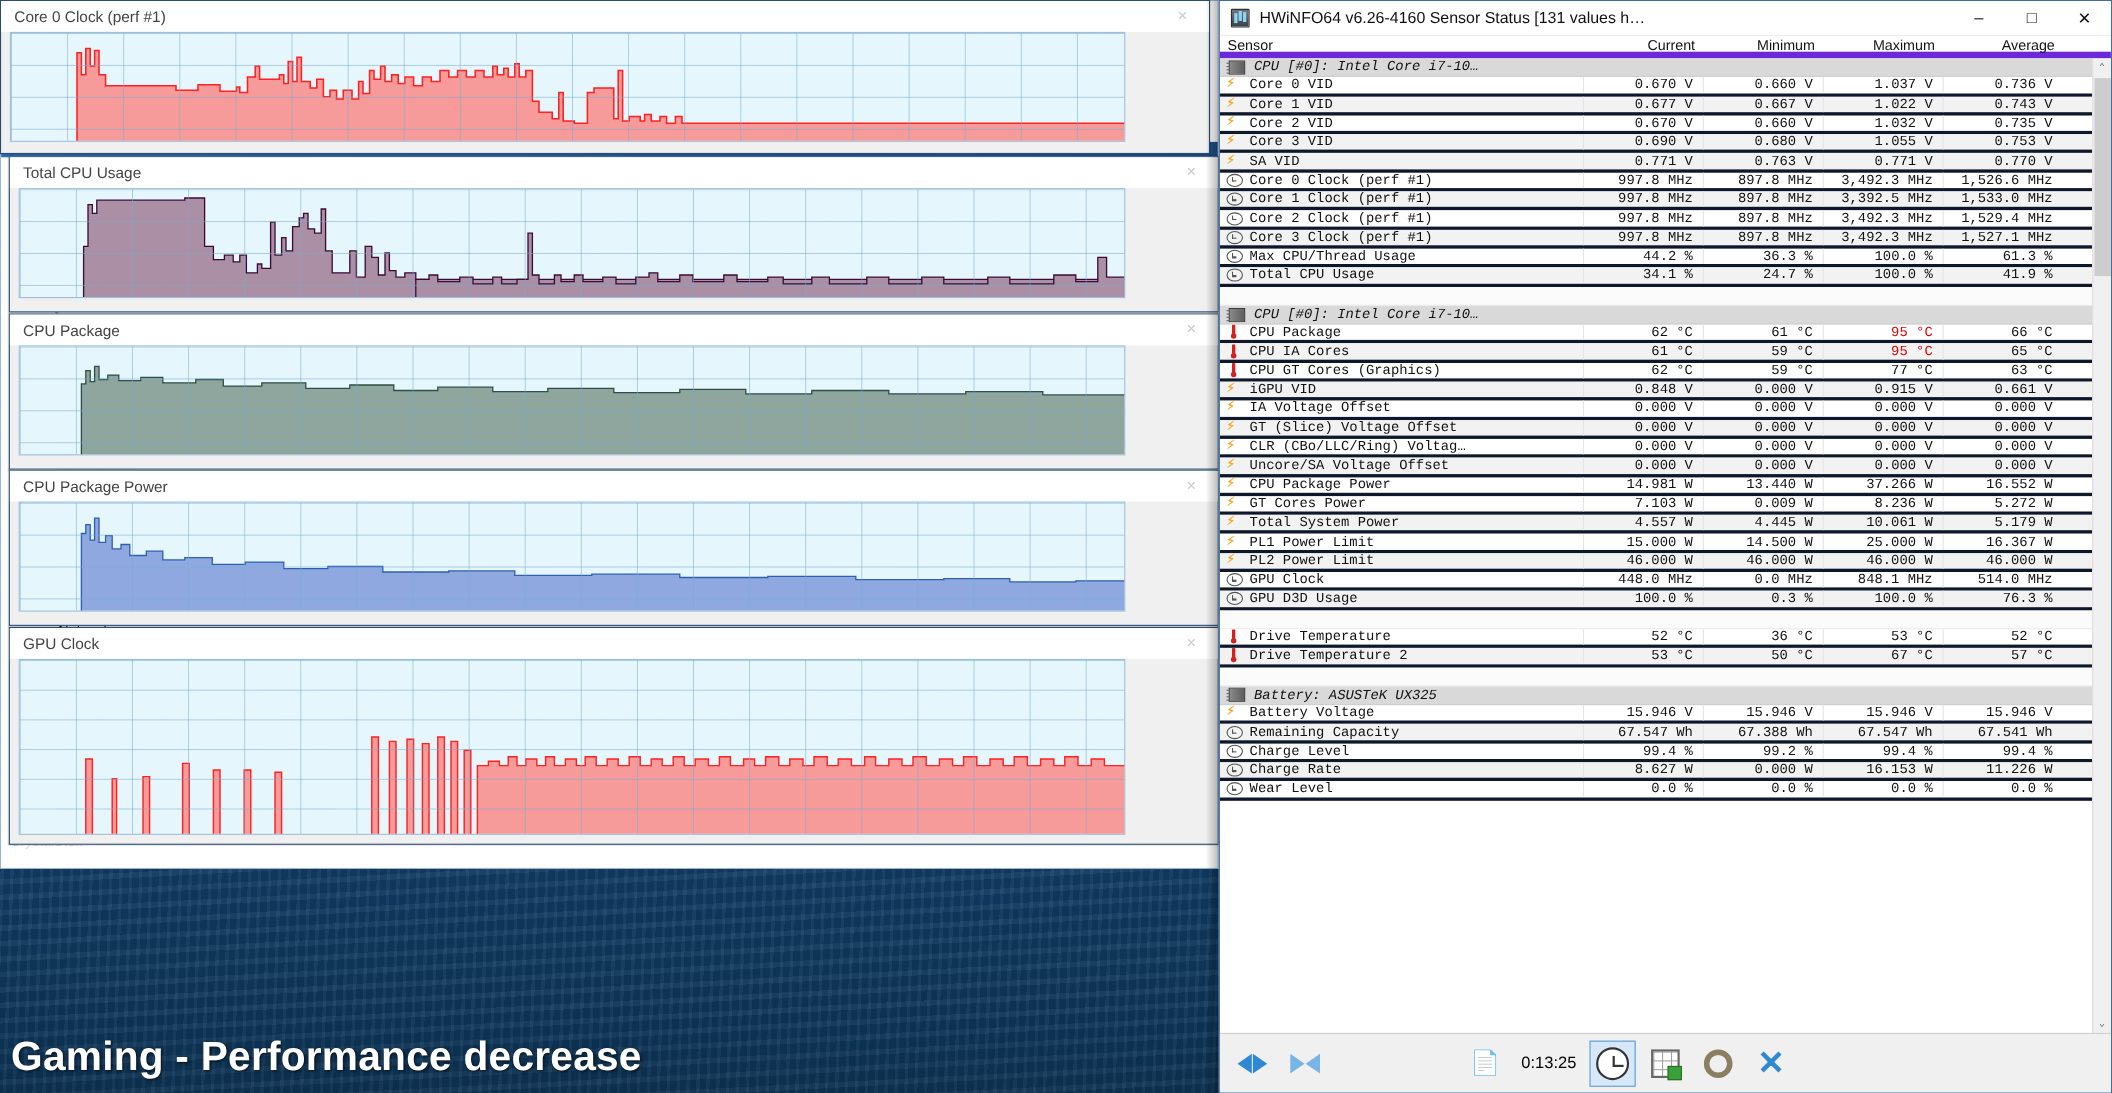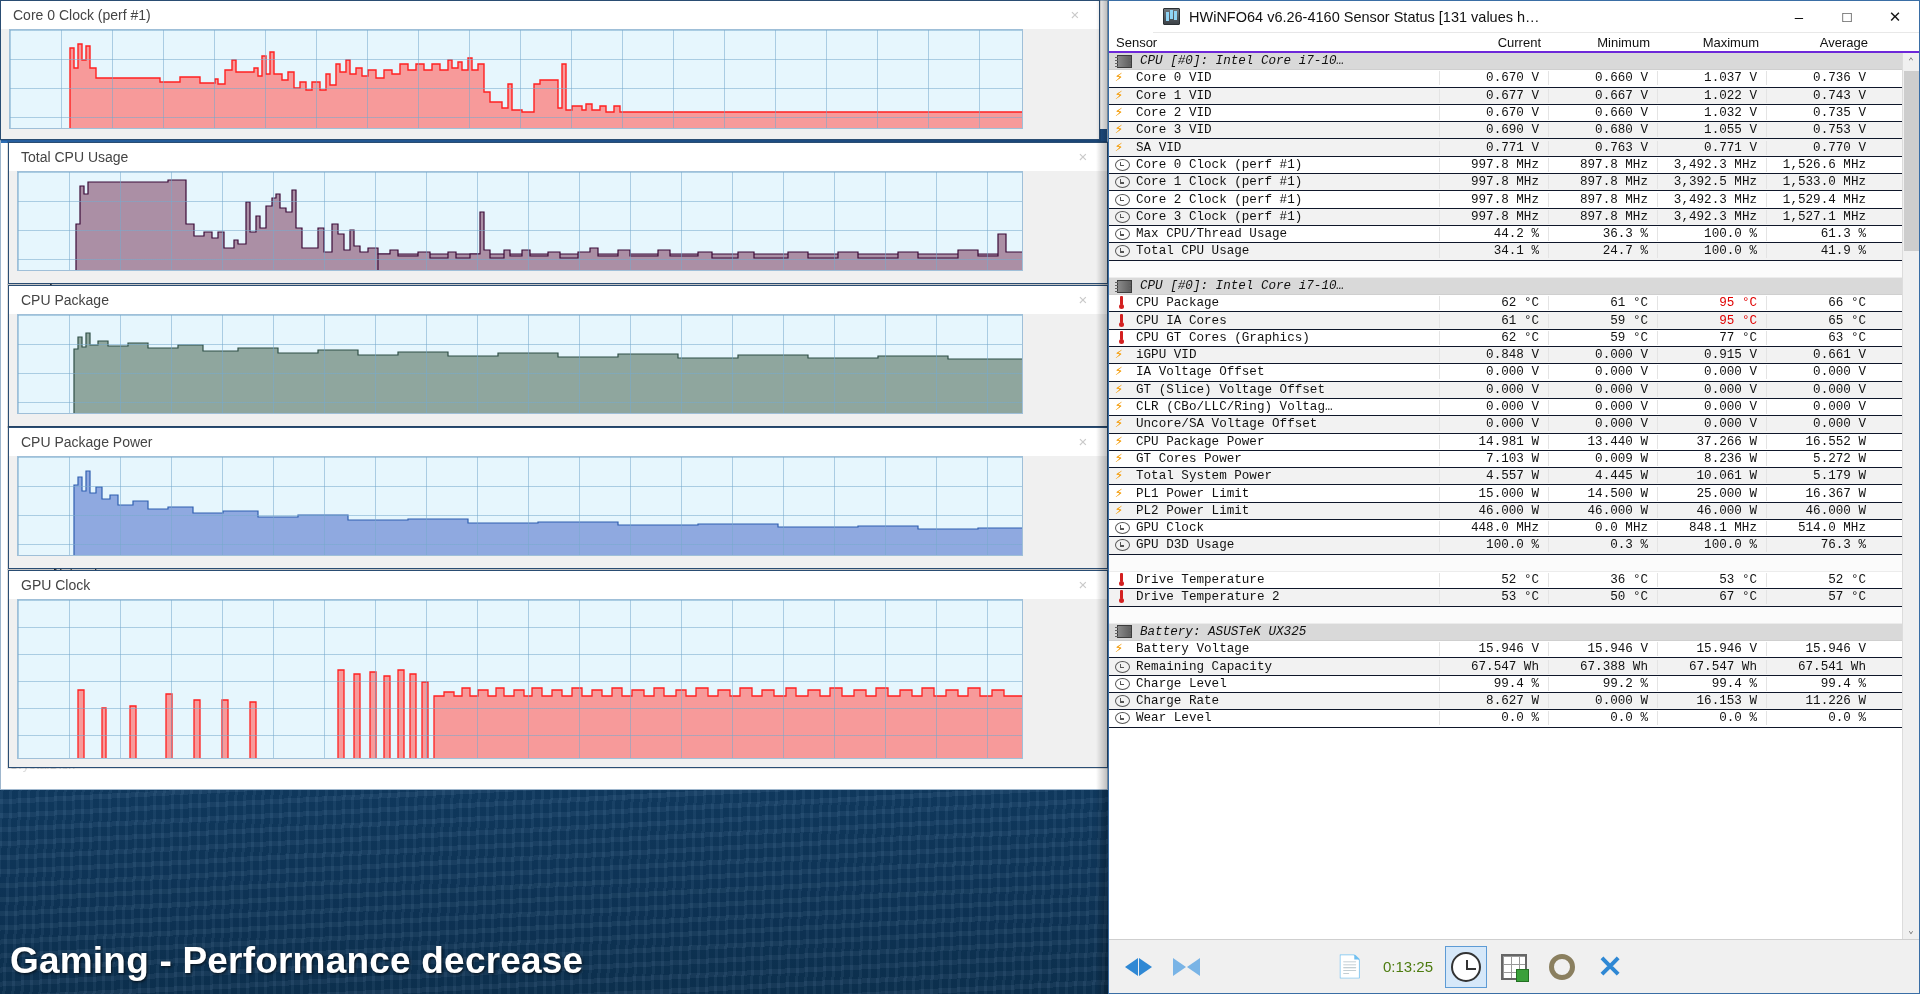--- a/index.html
+++ b/index.html
@@ -103,21 +103,20 @@
     position: absolute; left: 1108px; top: 0;
     width: 812px; height: 994px;
     background: #ffffff;
     border: 1px solid #3a6ea5;
     display: flex; flex-direction: column;
   }
   .hwi-title {
     height: 32px; display: flex; align-items: center;
     background: #ffffff; padding-left: 10px; flex: 0 0 32px;
     border-bottom: 1px solid #e8e8e8;
-    margin-left: 44px;
   }
   .hwi-ico {
     width: 17px; height: 17px; margin-right: 9px;
     background: linear-gradient(180deg,#6f767c 0%, #3c4247 100%);
     border: 1px solid #2b3034; border-radius: 1px;
     position: relative; flex: 0 0 auto;
   }
   .hwi-ico::before {
     content:""; position:absolute; left:2px; top:3px; width:3px; height:9px; background:#8fd4f5;
     box-shadow: 4px -2px 0 0 #8fd4f5, 8px -1px 0 0 #8fd4f5;
@@ -125,35 +124,35 @@
   .hwi-titletext { font-size: 14.5px; color: #111; }
   .hwi-winbtns { margin-left: auto; display: flex; height: 32px; }
   .wbtn {
     width: 48px; height: 32px; display: flex; align-items: center; justify-content: center;
     font-size: 15px; color: #111;
   }
 
   .hwi-head {
     display: flex; height: 20px; align-items: center;
     font-size: 13px; color: #111;
-    border-bottom: 2px solid #6d28d9; background: #fff;
+    border-bottom: 6px solid #6d28d9; background: #fff;
     flex: 0 0 20px;
   }
   .hc { padding: 0 7px; }
   .hc.sensor { width: 330px; }
   .hc.num { width: 109px; text-align: right; }
   .hc.scroll { flex: 1; }
 
   .hwi-listwrap { flex: 1 1 auto; display: flex; overflow: hidden; font-family: Liberation Mono, monospace; }
   .hwi-list { flex: 1 1 auto; overflow: hidden; }
 
   .row {
     display: flex; height: 17.3px; align-items: center;
     font-size: 12.6px; color: #111;
-    border-bottom: 1px solid #0f172a;
+    border-bottom: 3px solid #0f172a;
   }
   .row.alt { background: #f2f2f2; }
   .row.group { background: #d9d9d9; font-style: italic; border-bottom: 1px solid #cfcfcf; }
   .row.blank { background: #fbfbfb; border-bottom: 1px solid #ececec; }
 
   .c-sensor { width: 330px; display: flex; align-items: center; padding-left: 6px; overflow: hidden; white-space: nowrap; }
   .c-num { width: 109px; text-align: right; padding-right: 9px; white-space: nowrap; border-left: 1px solid #e4e4e4; }
   .row.group .c-num { border-left: 1px solid #cdcdcd; }
   .c-num.hot { color: #e00000; }
 
@@ -213,21 +212,21 @@
     width: 42px; height: 42px; border: 1px solid transparent;
     display: flex; align-items: center; justify-content: center;
   }
   .tbtn.sel { border: 1px solid #5d9bd5; background: #d6e8f9; }
   .arrowL, .arrowR {
     width: 0; height: 0; border-top: 9px solid transparent; border-bottom: 9px solid transparent;
   }
   .arrowL { border-right: 13px solid #2f88d4; }
   .arrowR { border-left: 13px solid #2f88d4; }
   .pair { display: flex; gap: 1px; }
-  .timer { font-size: 15px; color: #4d7c0f; padding: 0 6px; }
+  .timer { font-size: 15px; color: #000000; padding: 0 6px; }
   .clockface {
     width: 30px; height: 30px; border: 2px solid #333; border-radius: 50%; position: relative;
     background: #fff;
   }
   .clockface::before { content:""; position:absolute; left:13px; top:6px; width:2px; height:10px; background:#333; }
   .clockface::after { content:""; position:absolute; left:14px; top:14px; width:9px; height:2px; background:#333; }
   .gridico {
     width: 26px; height: 26px; background: #fff; border: 2px solid #666;
     background-image: linear-gradient(to right,#999 1px,transparent 1px), linear-gradient(to bottom,#999 1px,transparent 1px);
     background-size: 8px 8px; position: relative;

